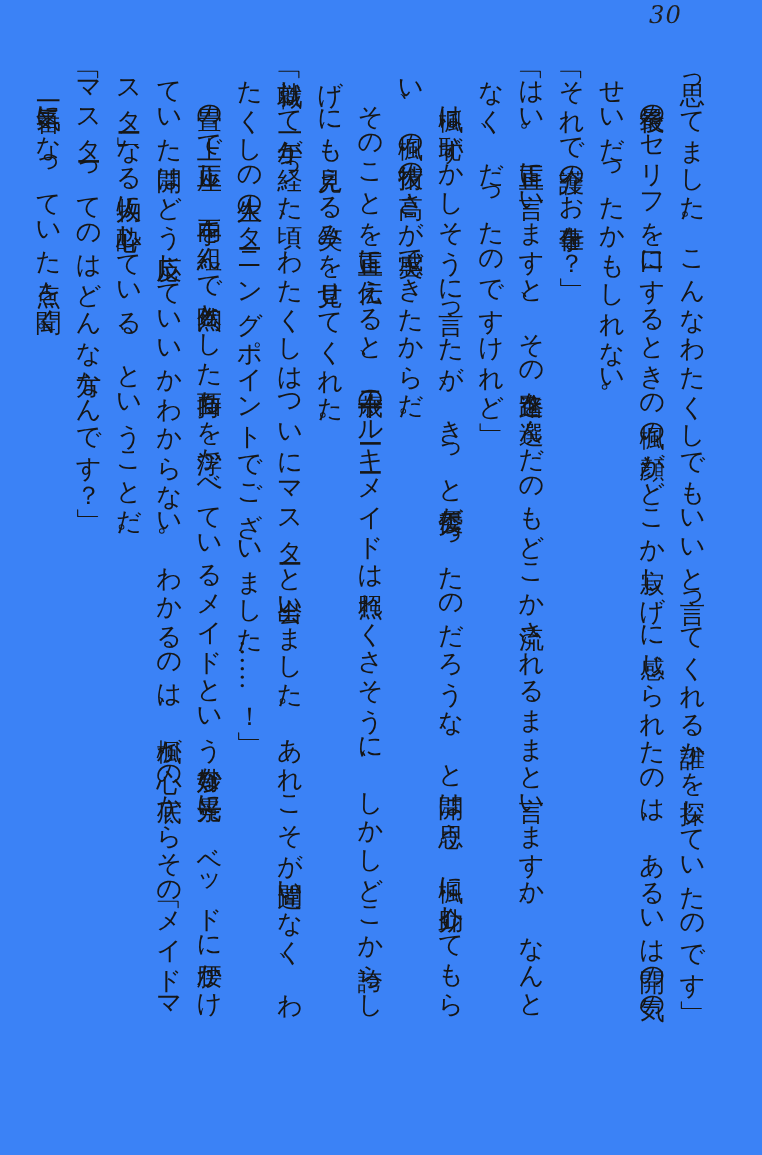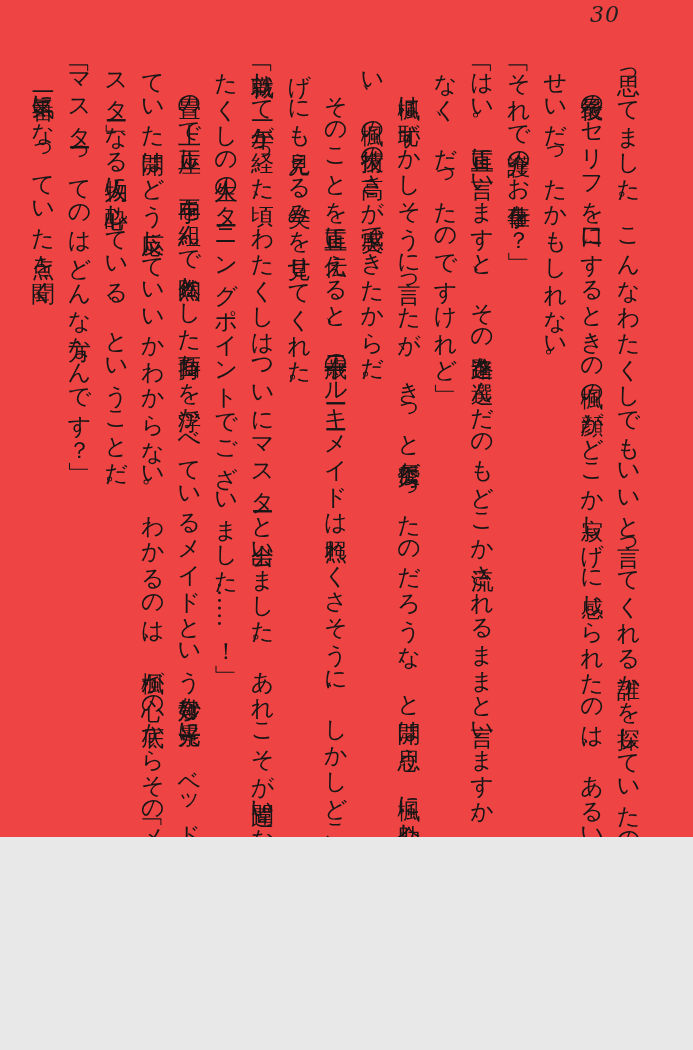--- a/index.html
+++ b/index.html
@@ -3,22 +3,22 @@
 <meta charset="utf-8">
 <style>
   html, body {
     margin: 0;
     padding: 0;
     background: #e8e8e8;
   }
   .book-page {
     position: relative;
     width: 693px;
-    height: 837px;
-    background: #ef4444;
+    height: 1050px;
+    background: #3b82f6;
     overflow: hidden;
     font-family: "DejaVu Serif", "Liberation Serif", serif;
   }
   .page-number {
     position: absolute;
     top: 2px;
     left: 590px;
     font-size: 22px;
     font-style: italic;
     color: #1f1f1f;

